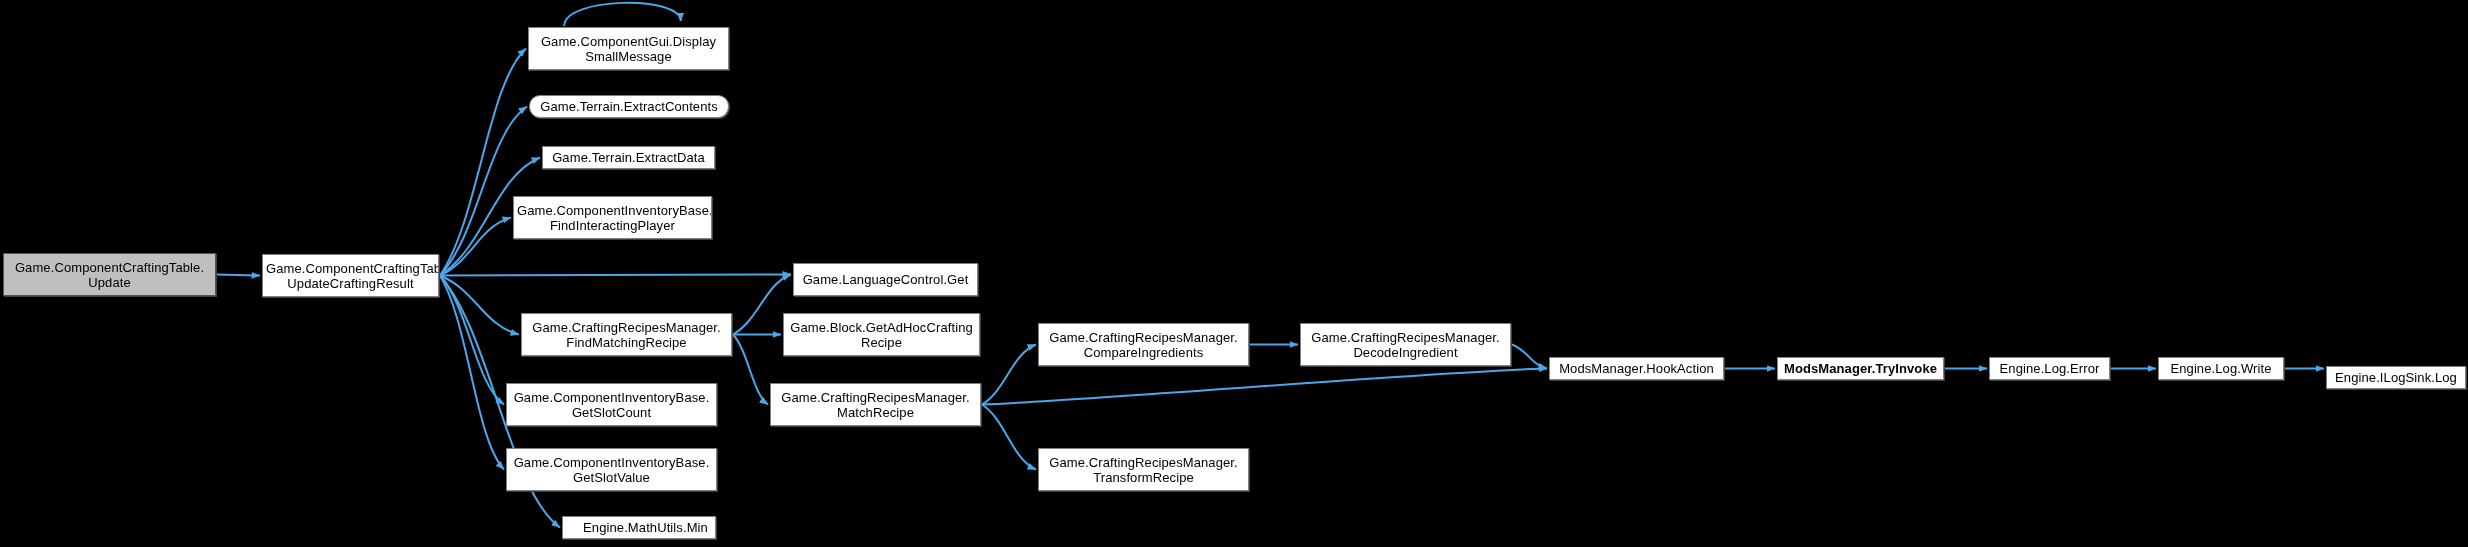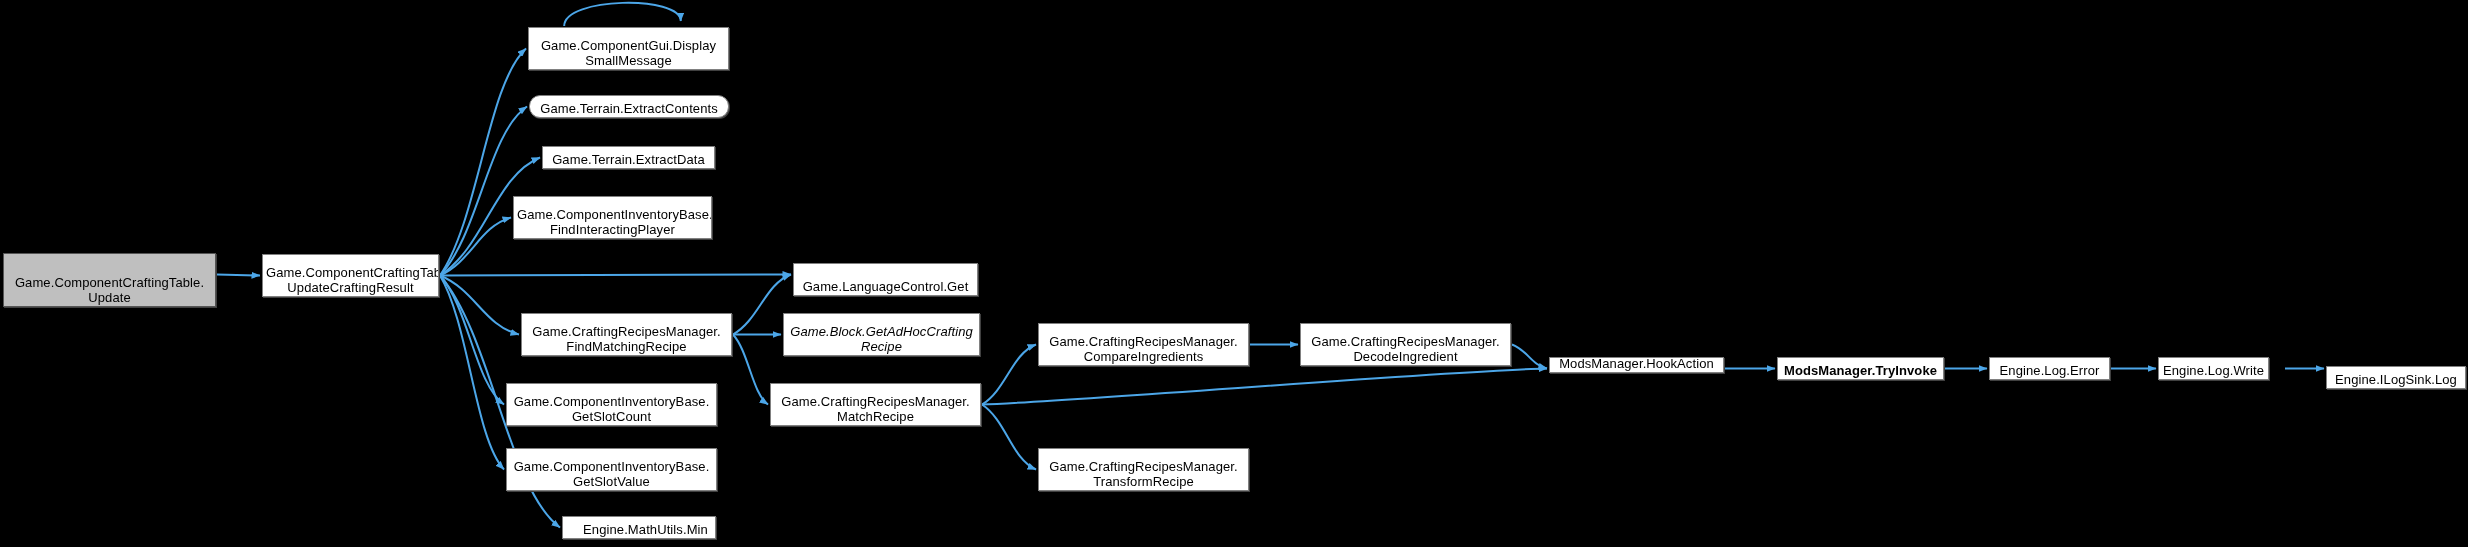--- a/index.html
+++ b/index.html
@@ -28,21 +28,21 @@
     position: absolute;
     left: 0;
     top: 0;
     width: 2468px;
     height: 547px;
   }
   .node {
     position: absolute;
     box-sizing: border-box;
     display: flex;
-    align-items: flex-end;
+    align-items: center;
     justify-content: center;
     text-align: center;
     background: #ffffff;
     border: 1px solid #808080;
     box-shadow: 1px 1px 0 0 #404040;
     color: #000000;
     font-size: 13px;
     line-height: 15px;
     letter-spacing: 0.1px;
     padding: 1px 3px;
@@ -88,47 +88,47 @@
         <path d="M 982 404.5 C 1078.5 401.1182300884956, 1450.5 370.6520353982301, 1547 368.5" fill="none" stroke="#4ca6e8" stroke-width="2" marker-end="url(#arrowhead)"></path>
         <path d="M 1250 344.5 L 1298 344.5" fill="none" stroke="#4ca6e8" stroke-width="2" marker-end="url(#arrowhead)"></path>
         <path d="M 1512 344.5 C 1527.75 350.44, 1531.25 364.72, 1547 368.5" fill="none" stroke="#4ca6e8" stroke-width="2" marker-end="url(#arrowhead)"></path>
         <path d="M 1725 368.5 L 1775 368.5" fill="none" stroke="#4ca6e8" stroke-width="2" marker-end="url(#arrowhead)"></path>
         <path d="M 1945 368.5 L 1987 368.5" fill="none" stroke="#4ca6e8" stroke-width="2" marker-end="url(#arrowhead)"></path>
         <path d="M 2111 368.5 L 2156 368.5" fill="none" stroke="#4ca6e8" stroke-width="2" marker-end="url(#arrowhead)"></path>
         <path d="M 2285 368.5 L 2324 368.5" fill="none" stroke="#4ca6e8" stroke-width="2" marker-end="url(#arrowhead)"></path>
       </g>
   </svg>
   <div id="node-layer">
-      <div class="node root" style="left: 3px; top: 253px; width: 213px; height: 54px;"><span class="label">Game.ComponentCraftingTable.
+      <div class="node root" style="left: 3px; top: 253px; width: 213px; height: 43px;"><span class="label">Game.ComponentCraftingTable.
 Update</span></div>
       <div class="node" style="left: 262px; top: 254px; width: 177px; height: 43px;"><span class="label">Game.ComponentCraftingTable.
 UpdateCraftingResult</span></div>
       <div class="node" style="left: 528px; top: 27px; width: 201px; height: 43px;"><span class="label">Game.ComponentGui.Display
 SmallMessage</span></div>
       <div class="node" style="left: 529px; top: 95px; width: 200px; height: 23px; border-radius: 11px;"><span class="label">Game.Terrain.ExtractContents</span></div>
       <div class="node" style="left: 542px; top: 146px; width: 173px; height: 23px;"><span class="label">Game.Terrain.ExtractData</span></div>
       <div class="node" style="left: 513px; top: 196px; width: 199px; height: 43px;"><span class="label">Game.ComponentInventoryBase.
 FindInteractingPlayer</span></div>
       <div class="node" style="left: 793px; top: 263px; width: 185px; height: 33px;"><span class="label">Game.LanguageControl.Get</span></div>
       <div class="node" style="left: 521px; top: 313px; width: 211px; height: 43px;"><span class="label">Game.CraftingRecipesManager.
 FindMatchingRecipe</span></div>
-      <div class="node" style="left: 783px; top: 313px; width: 197px; height: 43px; font-style: italic;"><span class="label">Game.Block.GetAdHocCrafting
+      <div class="node" style="left: 783px; top: 313px; width: 197px; height: 43px;"><span class="label">Game.Block.GetAdHocCrafting
 Recipe</span></div>
       <div class="node" style="left: 770px; top: 383px; width: 211px; height: 43px;"><span class="label">Game.CraftingRecipesManager.
 MatchRecipe</span></div>
       <div class="node" style="left: 506px; top: 383px; width: 211px; height: 43px;"><span class="label">Game.ComponentInventoryBase.
 GetSlotCount</span></div>
       <div class="node" style="left: 506px; top: 448px; width: 211px; height: 43px;"><span class="label">Game.ComponentInventoryBase.
 GetSlotValue</span></div>
       <div class="node" style="left: 562px; top: 516px; width: 154px; height: 23px; padding-left: 16px;"><span class="label">Engine.MathUtils.Min</span></div>
       <div class="node" style="left: 1038px; top: 323px; width: 211px; height: 43px;"><span class="label">Game.CraftingRecipesManager.
 CompareIngredients</span></div>
       <div class="node" style="left: 1300px; top: 323px; width: 211px; height: 43px;"><span class="label">Game.CraftingRecipesManager.
 DecodeIngredient</span></div>
       <div class="node" style="left: 1038px; top: 448px; width: 211px; height: 43px;"><span class="label">Game.CraftingRecipesManager.
 TransformRecipe</span></div>
-      <div class="node" style="left: 1549px; top: 357px; width: 175px; height: 16px;"><span class="label">ModsManager.HookAction</span></div>
+      <div class="node" style="left: 1549px; top: 357px; width: 175px; height: 23px;"><span class="label">ModsManager.HookAction</span></div>
       <div class="node" style="left: 1777px; top: 357px; width: 167px; height: 23px; font-weight: bold;"><span class="label">ModsManager.TryInvoke</span></div>
       <div class="node" style="left: 1989px; top: 357px; width: 121px; height: 23px;"><span class="label">Engine.Log.Error</span></div>
-      <div class="node" style="left: 2158px; top: 357px; width: 111px; height: 23px;"><span class="label">Engine.Log.Write</span></div>
+      <div class="node" style="left: 2158px; top: 357px; width: 126px; height: 23px;"><span class="label">Engine.Log.Write</span></div>
       <div class="node" style="left: 2326px; top: 366px; width: 140px; height: 23px;"><span class="label">Engine.ILogSink.Log</span></div>
     </div>
 </div>
 
 </body></html>

